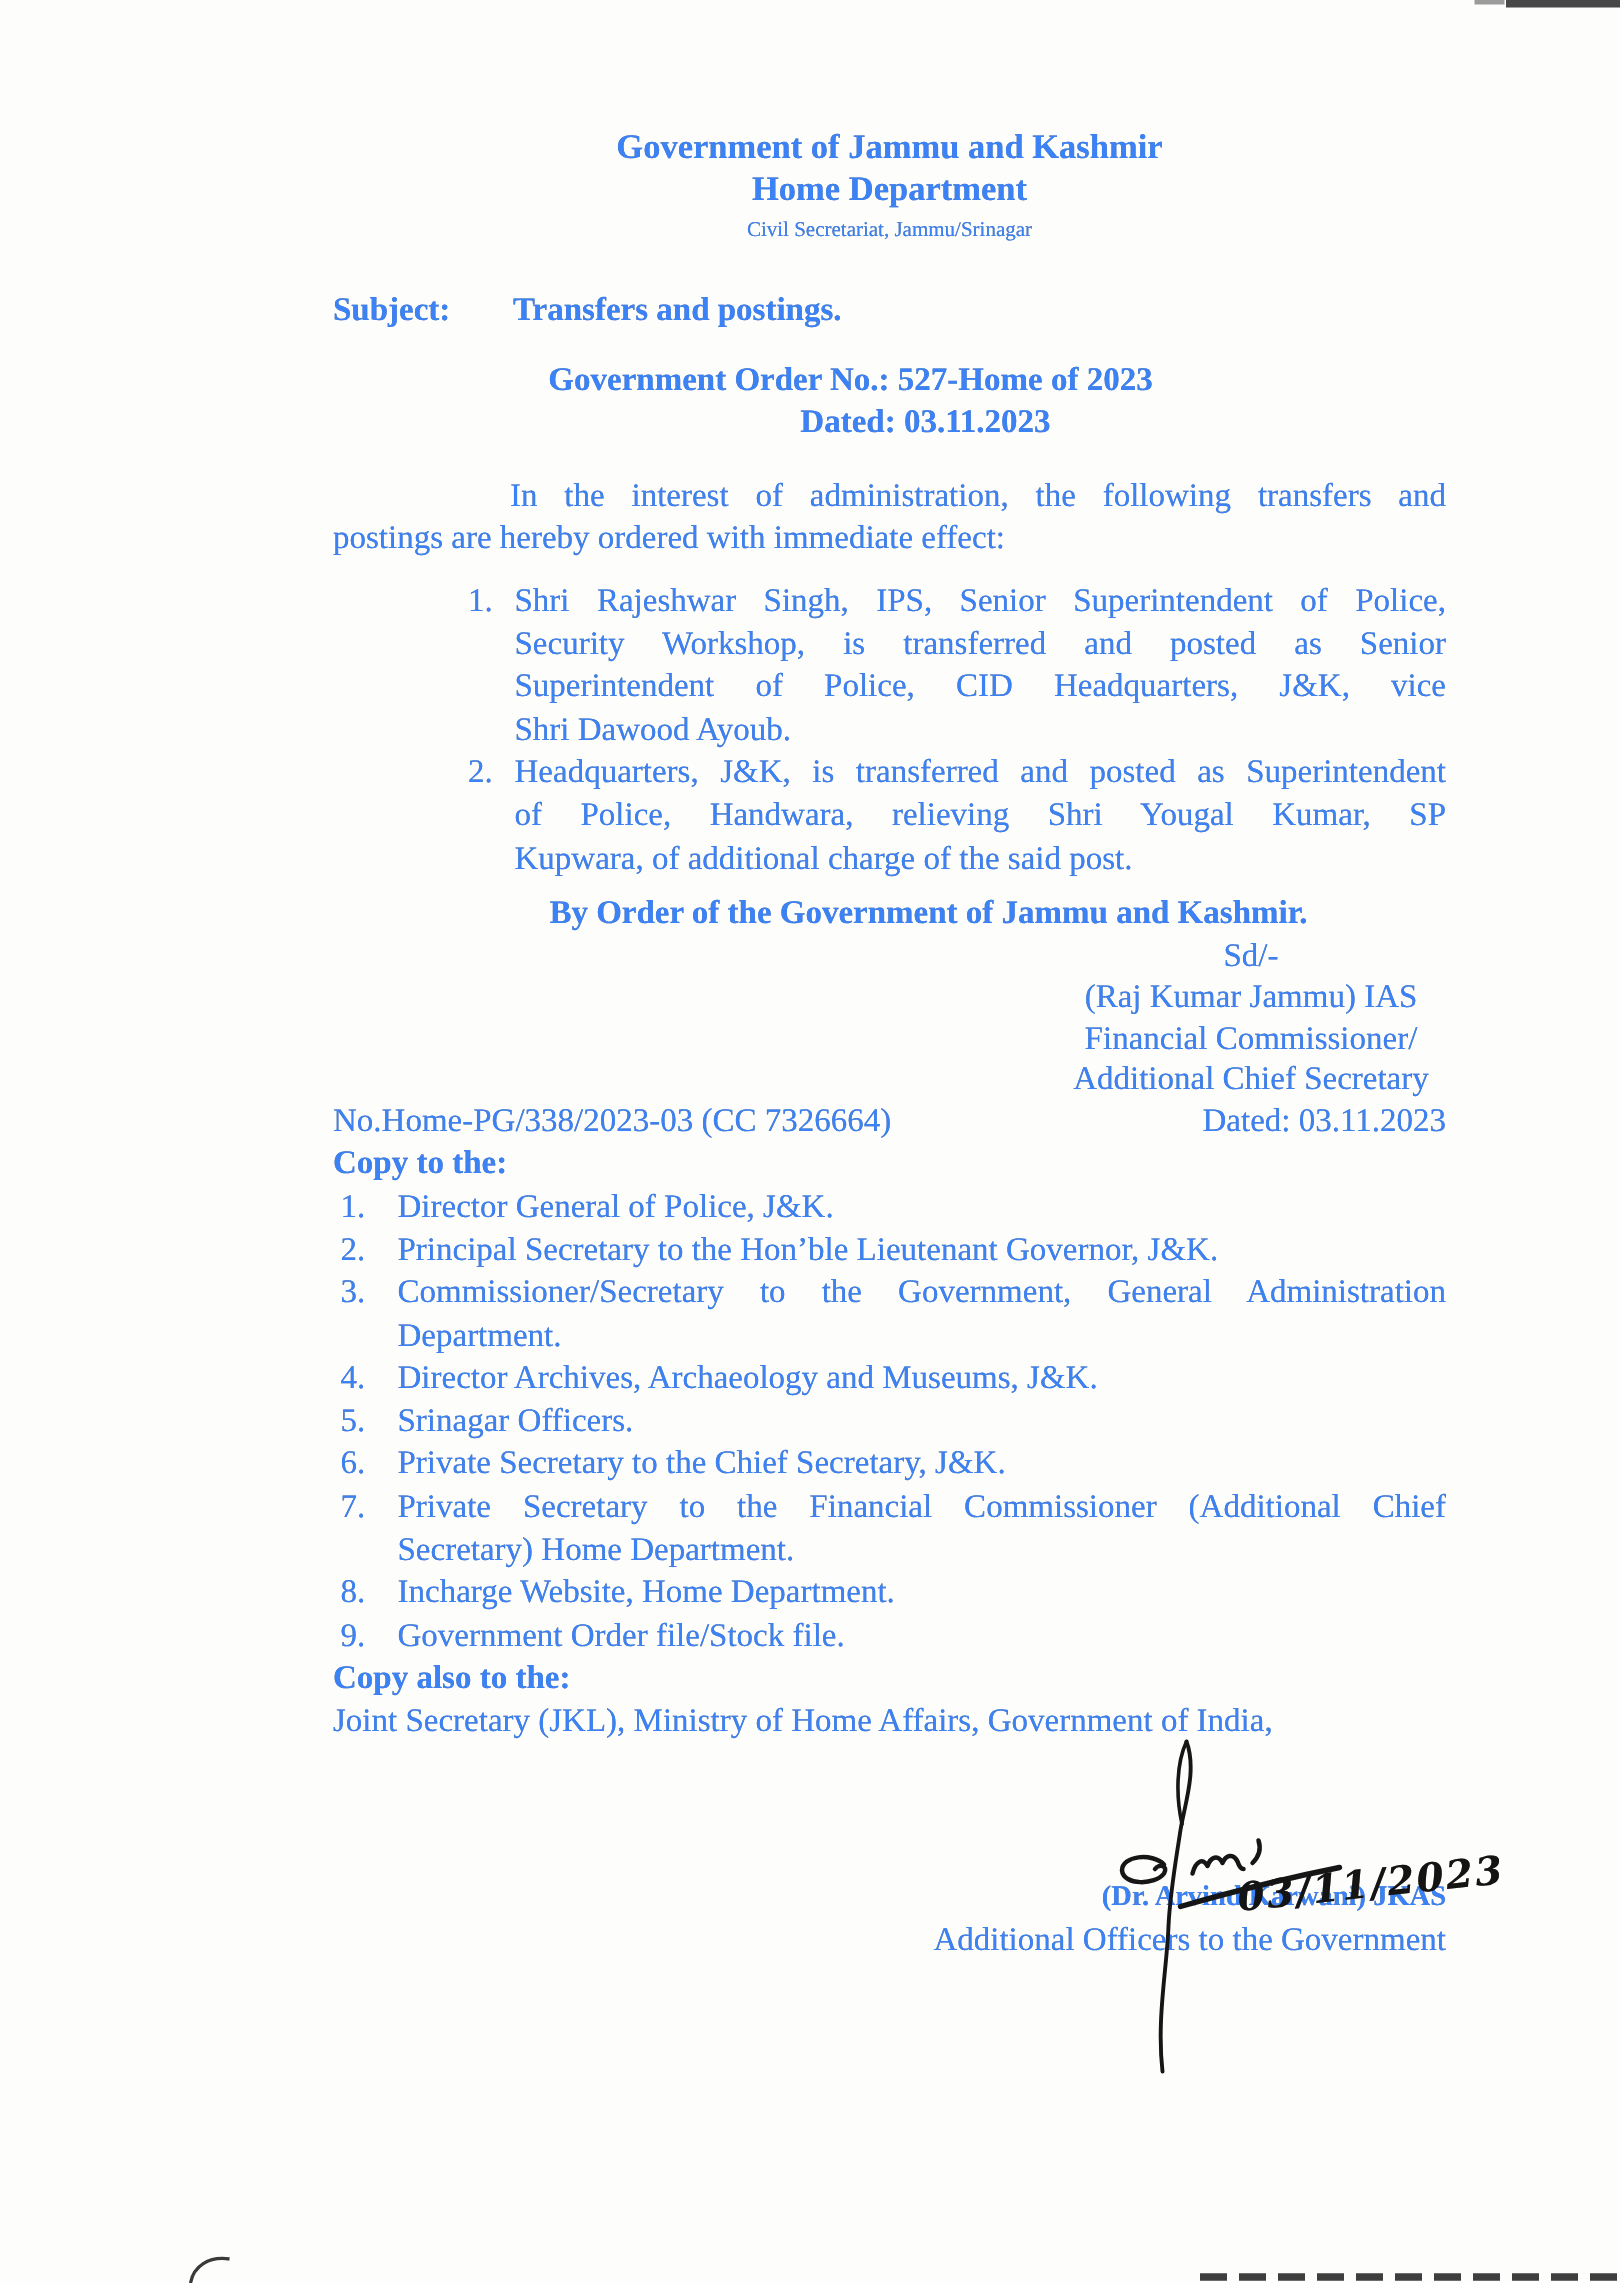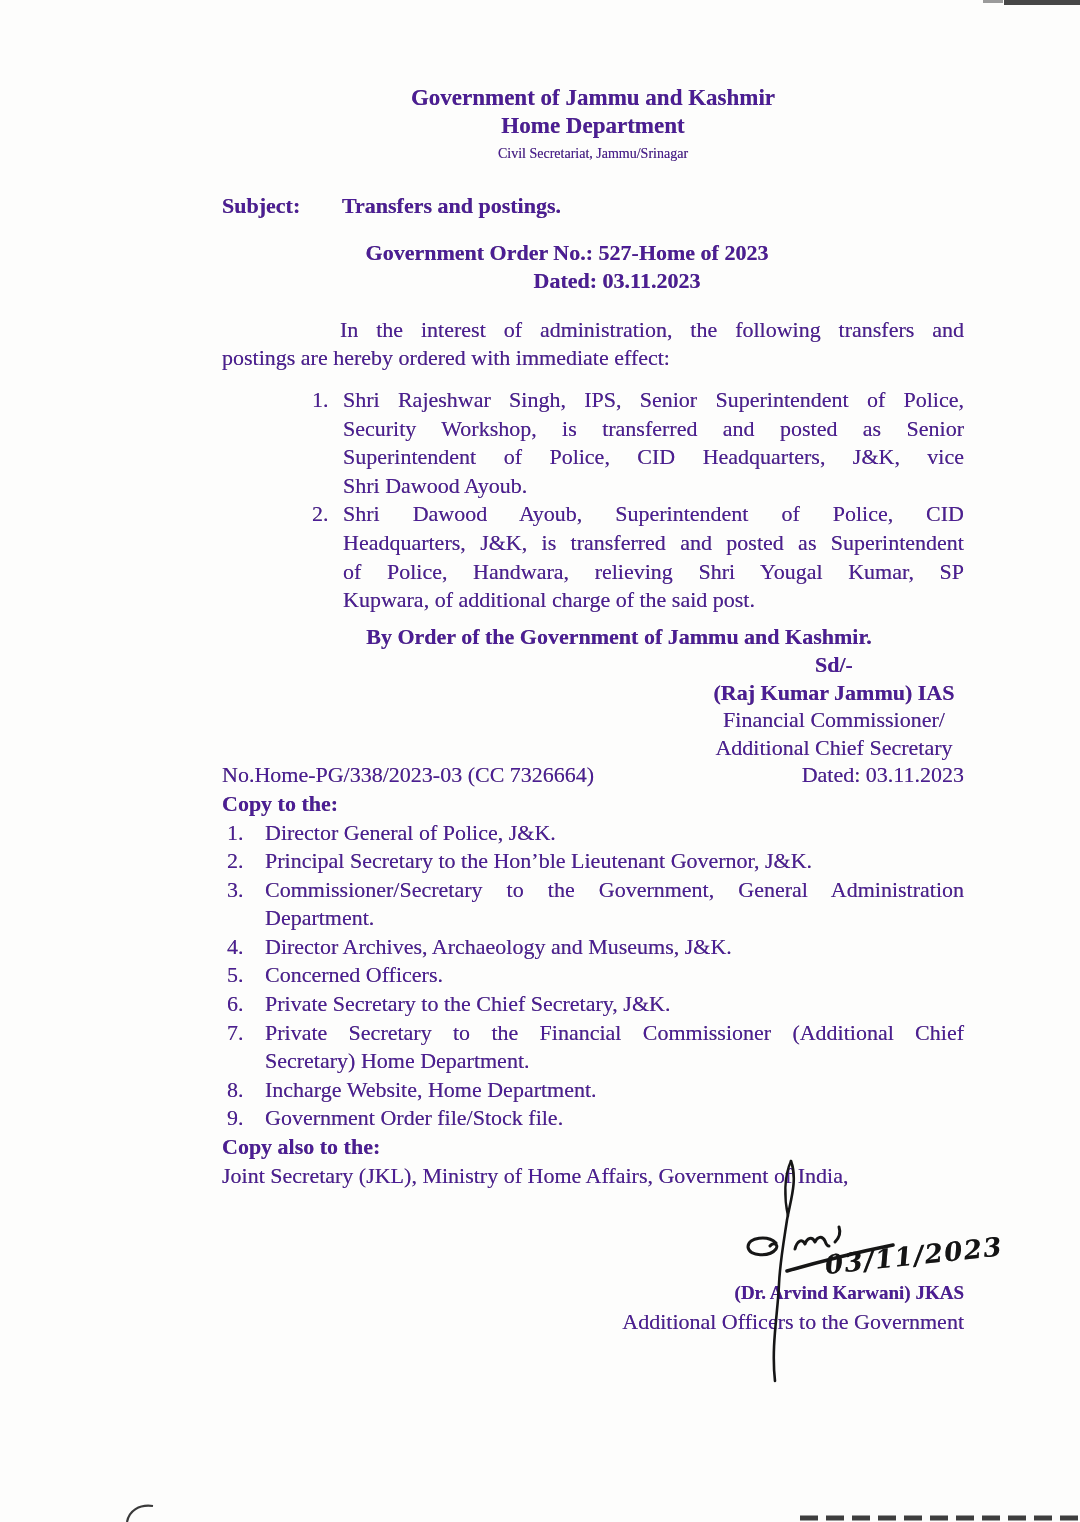--- a/index.html
+++ b/index.html
@@ -2,28 +2,28 @@
 <html><head>
 <meta charset="utf-8">
 <style>
   html,body{margin:0;padding:0;background:#e8e8e8;}
   .page{
     position:relative;
     width:1080px;height:1522px;
     margin:0 auto;
     background:#fdfdfc;
     font-family:"Liberation Serif",serif;
-    color:#4c1d95;
+    color:#3b82f6;
     font-size:22px;
     line-height:28.6px;
     overflow:hidden;
     text-shadow:0 0 .4px rgba(20,20,20,.55);
   }
   .content{padding:84px 116px 0 222px;}
-  .bold{font-weight:700;}
+  .bold{font-weight:400;}
 
   .doc-header{text-align:center;line-height:28px;}
   .h-bold{font-weight:700;font-size:23px;}
   .h-reg{font-size:14px;}
 
   .subject-row{display:flex;margin-top:24px;font-weight:700;}
   .subject-label{width:120px;flex:none;}
 
   .go-block{margin-top:18px;font-weight:700;text-align:center;}
   .go-line1{transform:translateX(-26px);}
@@ -93,21 +93,20 @@
         <span class="txt">
           <span class="line jline">Shri Rajeshwar Singh, IPS, Senior Superintendent of Police,</span>
           <span class="line jline">Security Workshop, is transferred and posted as Senior</span>
           <span class="line jline">Superintendent of Police, CID Headquarters, J&amp;K, vice</span>
           <span class="line">Shri Dawood Ayoub.</span>
         </span>
       </div>
       <div class="order-item">
         <span class="num">2.</span>
         <span class="txt">
-          <span class="line jline">Shri Dawood Ayoub, Superintendent of Police, CID</span>
           <span class="line jline">Headquarters, J&amp;K, is transferred and posted as Superintendent</span>
           <span class="line jline">of Police, Handwara, relieving Shri Yougal Kumar, SP</span>
           <span class="line">Kupwara, of additional charge of the said post.</span>
         </span>
       </div>
     </div>
 
     <div class="by-order">By Order of the Government of Jammu and Kashmir.</div>
 
     <div class="signatory">
@@ -139,21 +138,21 @@
           <span class="line jline">Commissioner/Secretary to the Government, General Administration</span>
           <span class="line">Department.</span>
         </span>
       </div>
       <div class="copy-item">
         <span class="cnum">4.</span>
         <span class="ctxt">Director Archives, Archaeology and Museums, J&amp;K.</span>
       </div>
       <div class="copy-item">
         <span class="cnum">5.</span>
-        <span class="ctxt">Concerned Officers.</span>
+        <span class="ctxt">Srinagar Officers.</span>
       </div>
       <div class="copy-item">
         <span class="cnum">6.</span>
         <span class="ctxt">Private Secretary to the Chief Secretary, J&amp;K.</span>
       </div>
       <div class="copy-item">
         <span class="cnum">7.</span>
         <span class="ctxt">
           <span class="line jline">Private Secretary to the Financial Commissioner (Additional Chief</span>
           <span class="line">Secretary) Home Department.</span>

